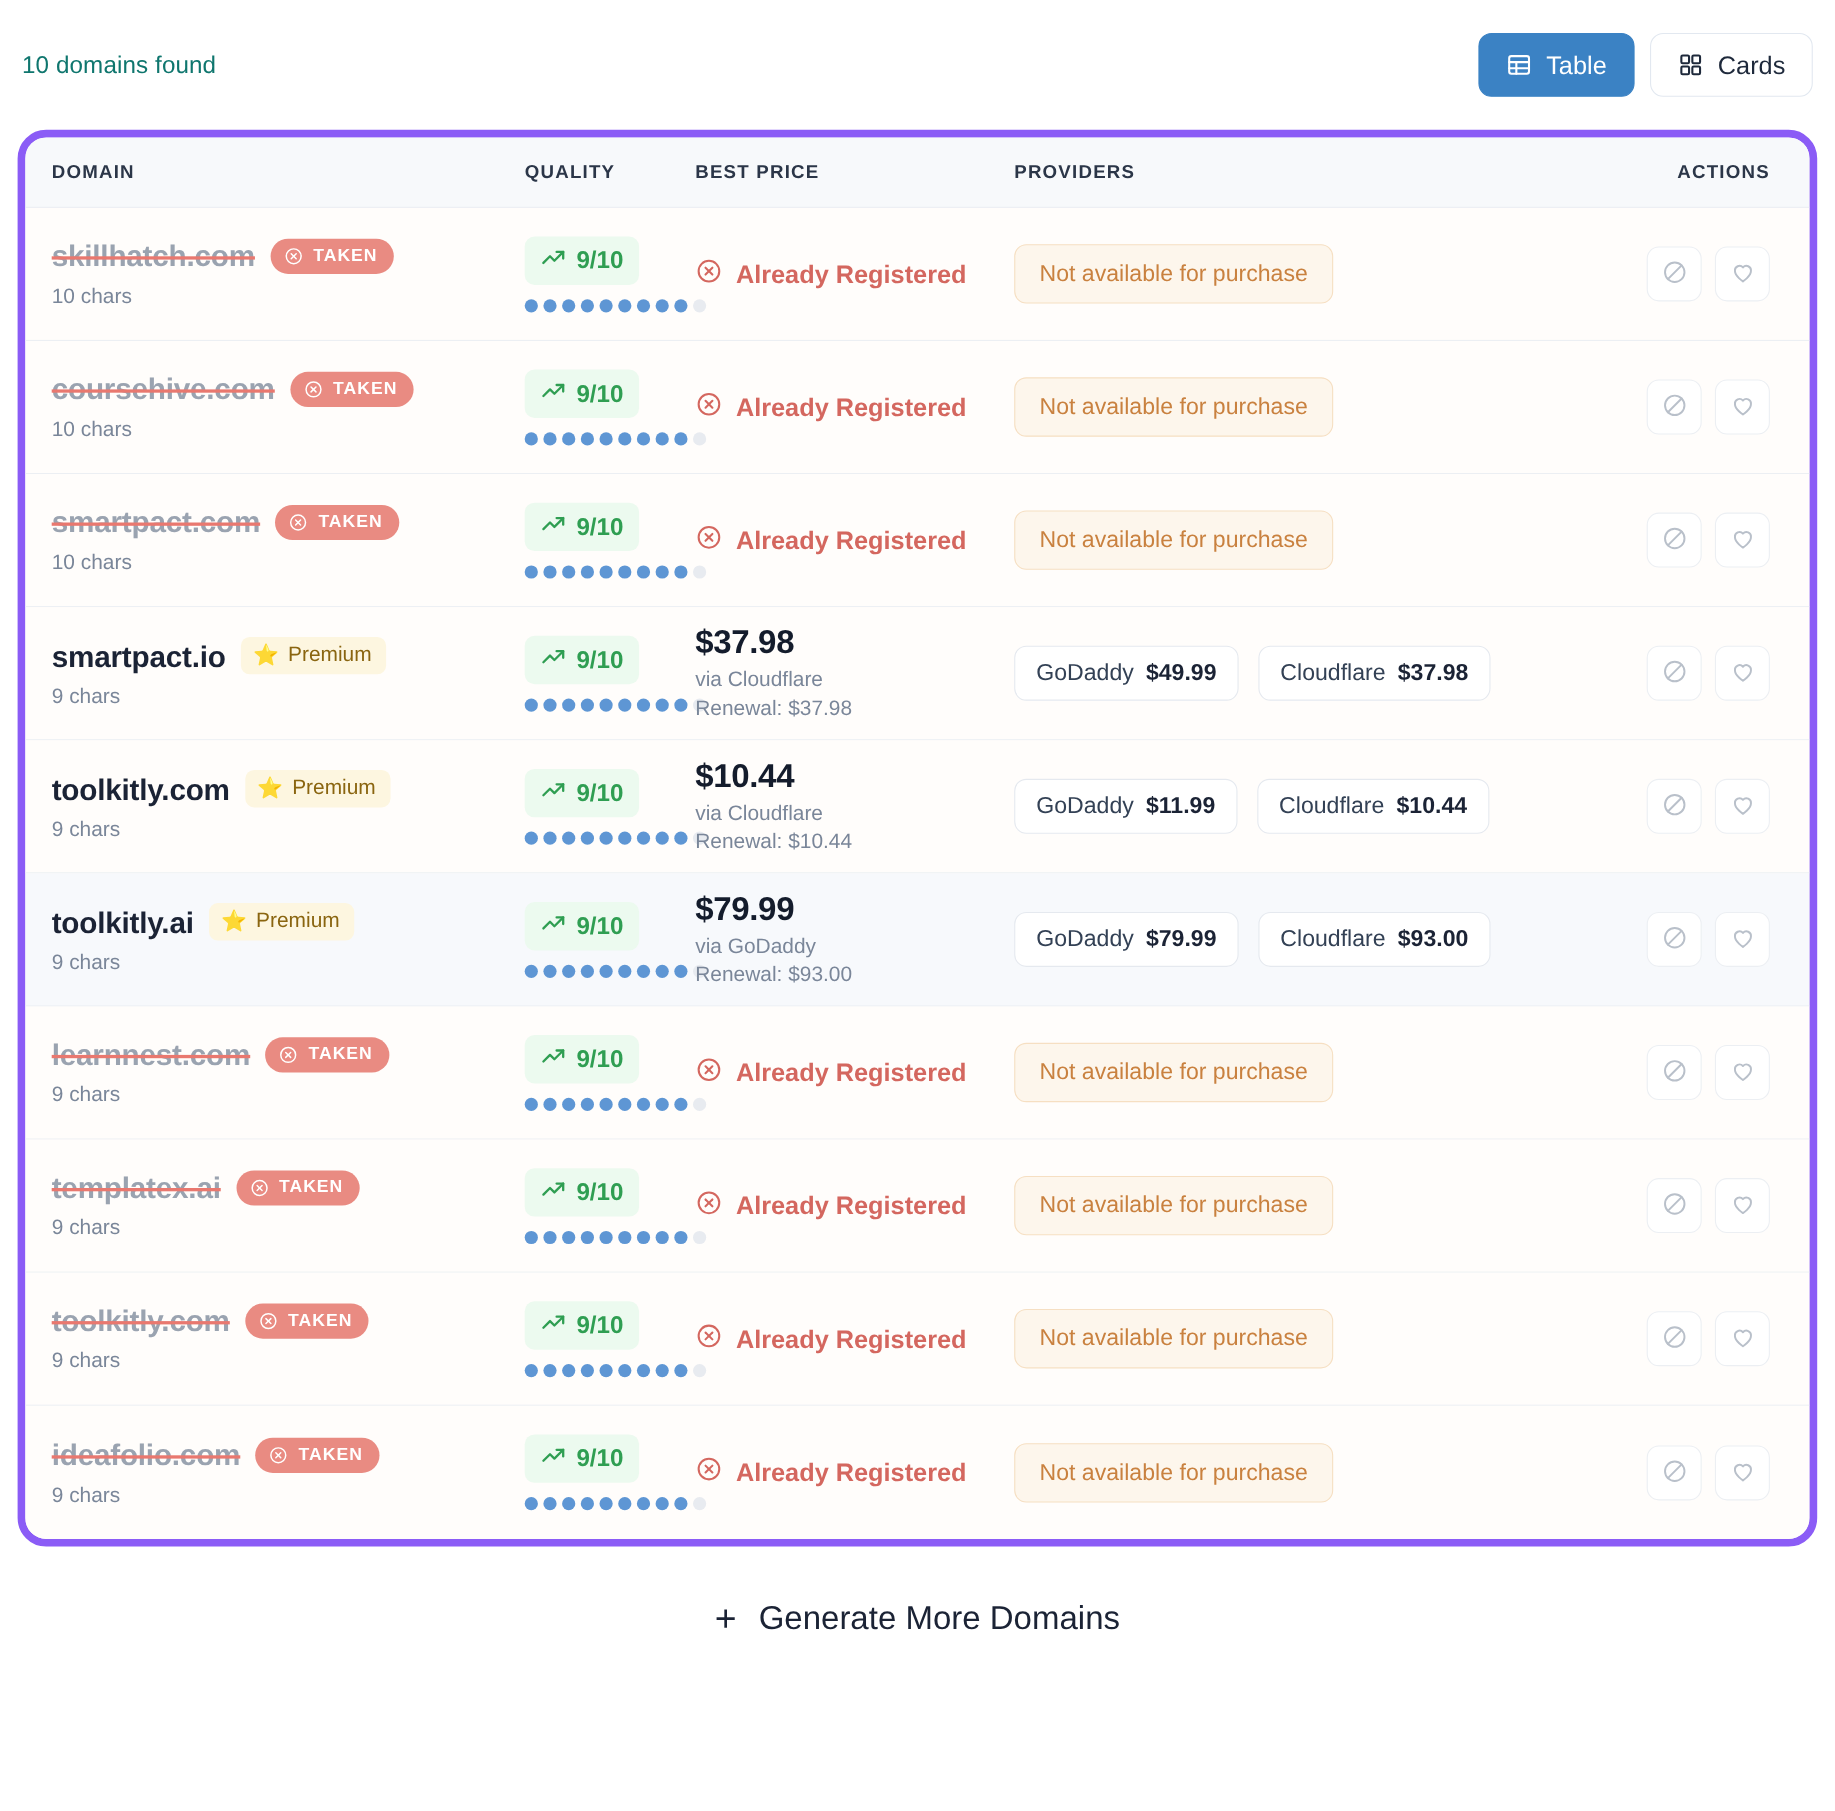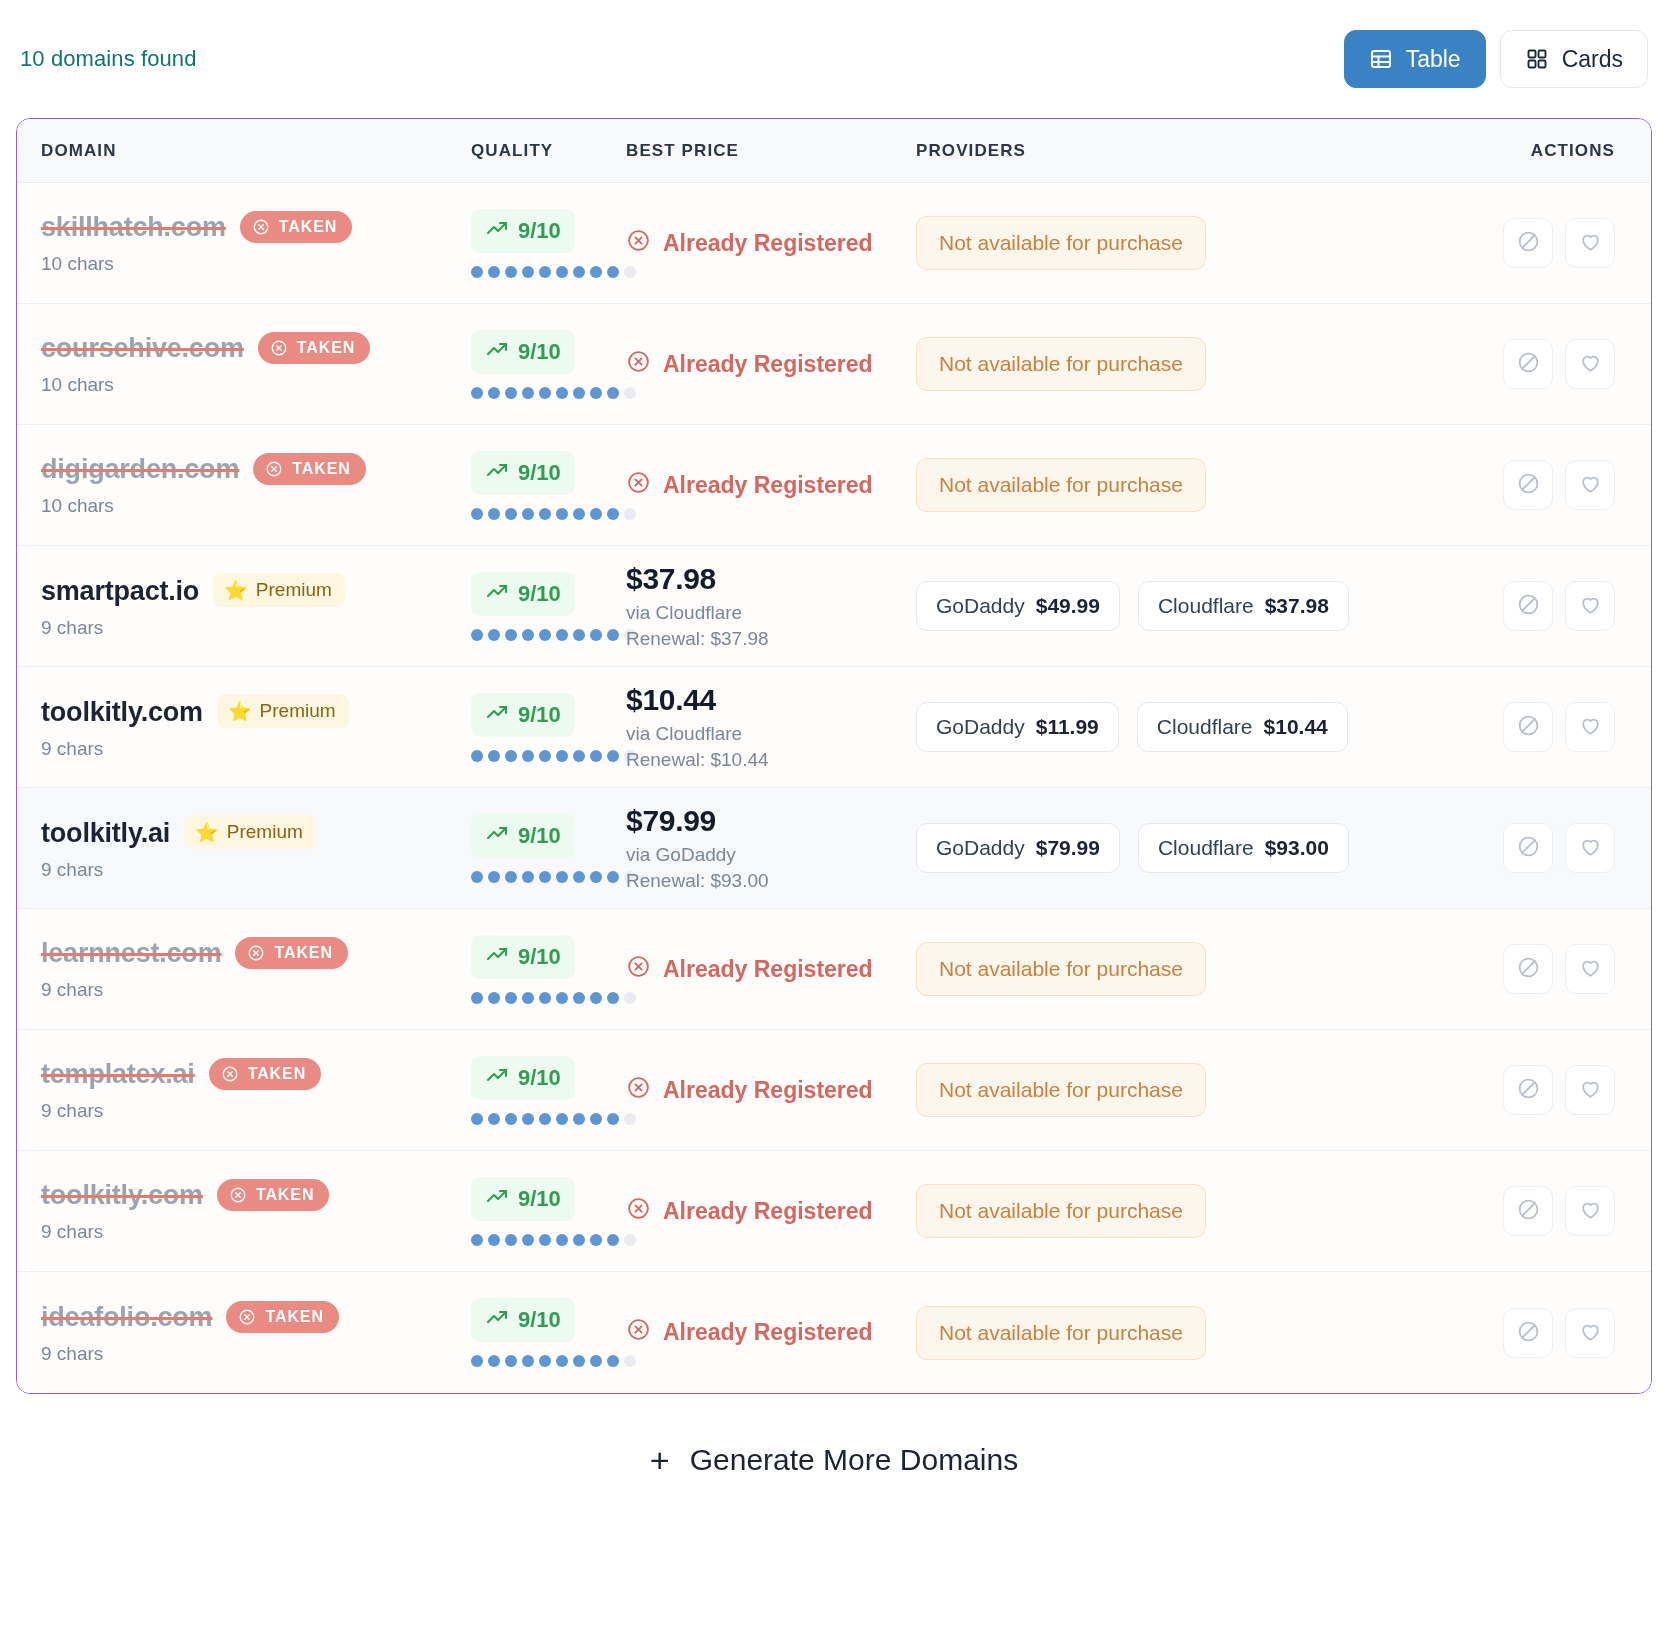--- a/index.html
+++ b/index.html
@@ -44,22 +44,22 @@
   }
   .vt-btn.inactive {
     background: #ffffff;
     color: #1e293b;
     border-color: #e2e8f0;
   }
   .vt-btn svg { display: block; }
 
   
   .table-card {
-    border: 1px solid #8b5cf6;
-    border-radius: 14px;
+    border: 7px solid #8b5cf6;
+    border-radius: 26px;
     overflow: hidden;
     background: #fffdfb;
   }
   .thead {
     display: flex;
     align-items: center;
     height: 64px;
     background: #f7f9fb;
     border-bottom: 1px solid #e9edf2;
     padding: 0 24px;
@@ -390,21 +390,21 @@
               <span><svg width="25" height="25" viewBox="0 0 24 24" fill="none" stroke="#b9c0ca" stroke-width="1.7" stroke-linejoin="round">
                   <path d="M12 20s-7-4.5-7-9.2A4 4 0 0 1 12 7.8 A4 4 0 0 1 19 10.8C19 15.5 12 20 12 20z"></path>
                 </svg></span>
             </button>
           </div>
         </div>
       </div>
       <div class="row">
         <div class="col-domain">
           <div class="dom-line">
-            <span class="dom-name taken">digigarden.com</span>
+            <span class="dom-name taken">smartpact.com</span>
             <span class="badge-taken">
               <svg width="18" height="18" viewBox="0 0 24 24" fill="none" stroke="#ffffff" stroke-width="1.8" stroke-linecap="round">
                 <circle cx="12" cy="12" r="9"></circle>
                 <line x1="9" y1="9" x2="15" y2="15"></line>
                 <line x1="15" y1="9" x2="9" y2="15"></line>
               </svg>
               <span>TAKEN</span>
             </span>
           </div>
           <div class="chars">10 chars</div>

